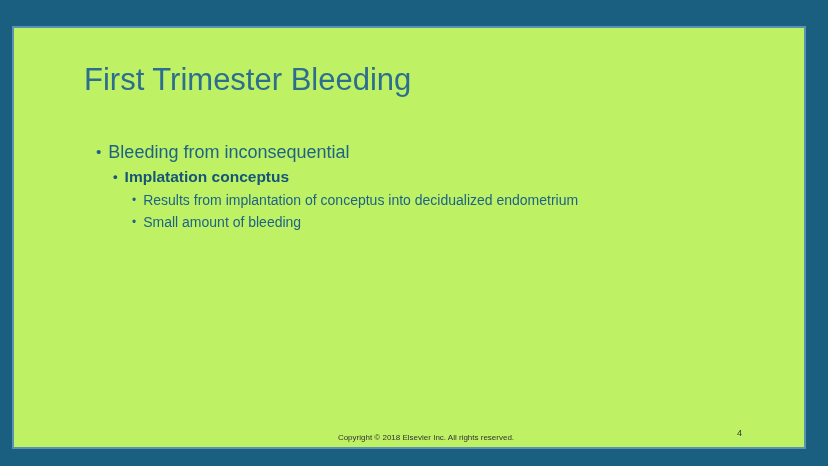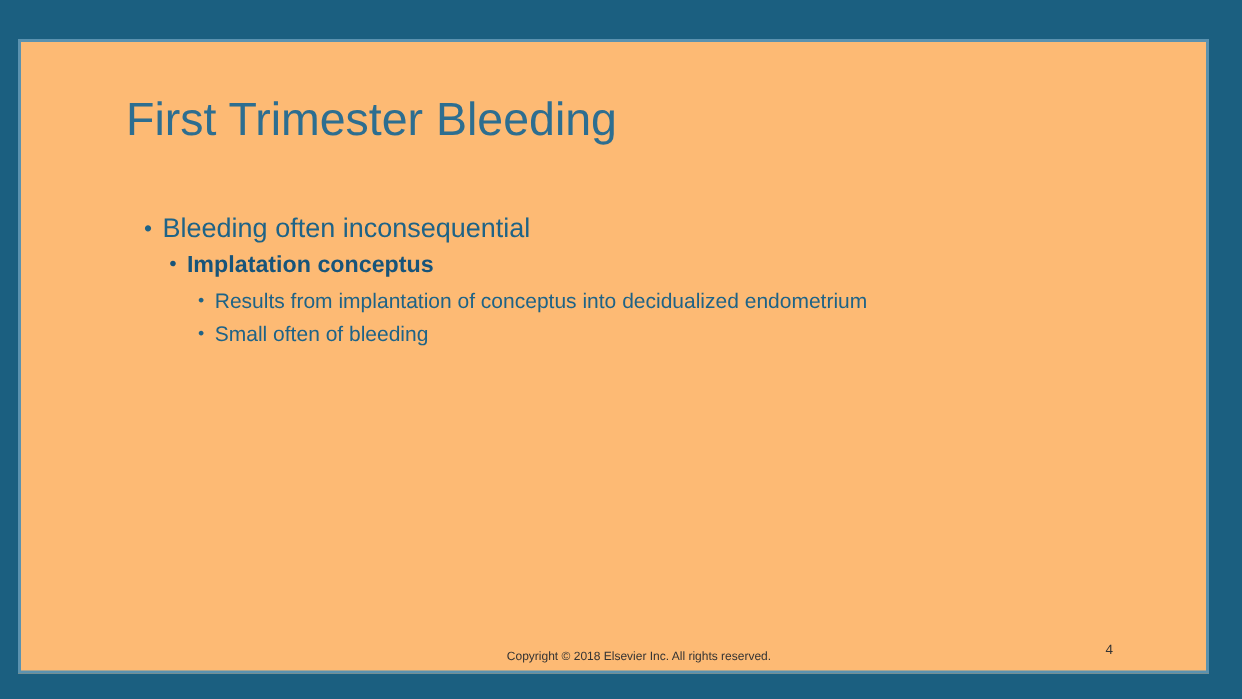--- a/index.html
+++ b/index.html
@@ -15,21 +15,21 @@
     width: 828px; height: 466px;
     font-family: "Liberation Sans", sans-serif;
     overflow: hidden;
   }
   body { background: var(--frame); position: relative; }
 
   .slide {
     position: absolute;
     left: 12px; top: 26px;
     width: 794px; height: 423px;
-    background: #fdba74;
+    background: #bef264;
     border: 2px solid var(--inner-line);
   }
 
   .slide-title {
     position: absolute;
     left: 70px; top: 34px;
     font-size: 31px;
     font-weight: 400;
     letter-spacing: 0px;
     color: var(--title);
@@ -74,35 +74,35 @@
 </style>
 </head>
 <body>
 
 <div class="slide">
 
   <h1 class="slide-title">First Trimester Bleeding</h1>
 
   <div class="bullet-line line-l1">
     <span class="dot">•</span>
-    <span>Bleeding often inconsequential</span>
+    <span>Bleeding from inconsequential</span>
   </div>
 
   <div class="bullet-line line-l2">
     <span class="dot">•</span>
     <span>Implatation conceptus</span>
   </div>
 
   <div class="bullet-line line-l3a">
     <span class="dot">•</span>
     <span>Results from implantation of conceptus into decidualized endometrium</span>
   </div>
 
   <div class="bullet-line line-l3b">
     <span class="dot">•</span>
-    <span>Small often of bleeding</span>
+    <span>Small amount of bleeding</span>
   </div>
 
   <div class="slide-footer">Copyright © 2018 Elsevier Inc. All rights reserved.</div>
 
   <div class="page-number">4</div>
 
 </div>
 
 </body></html>

